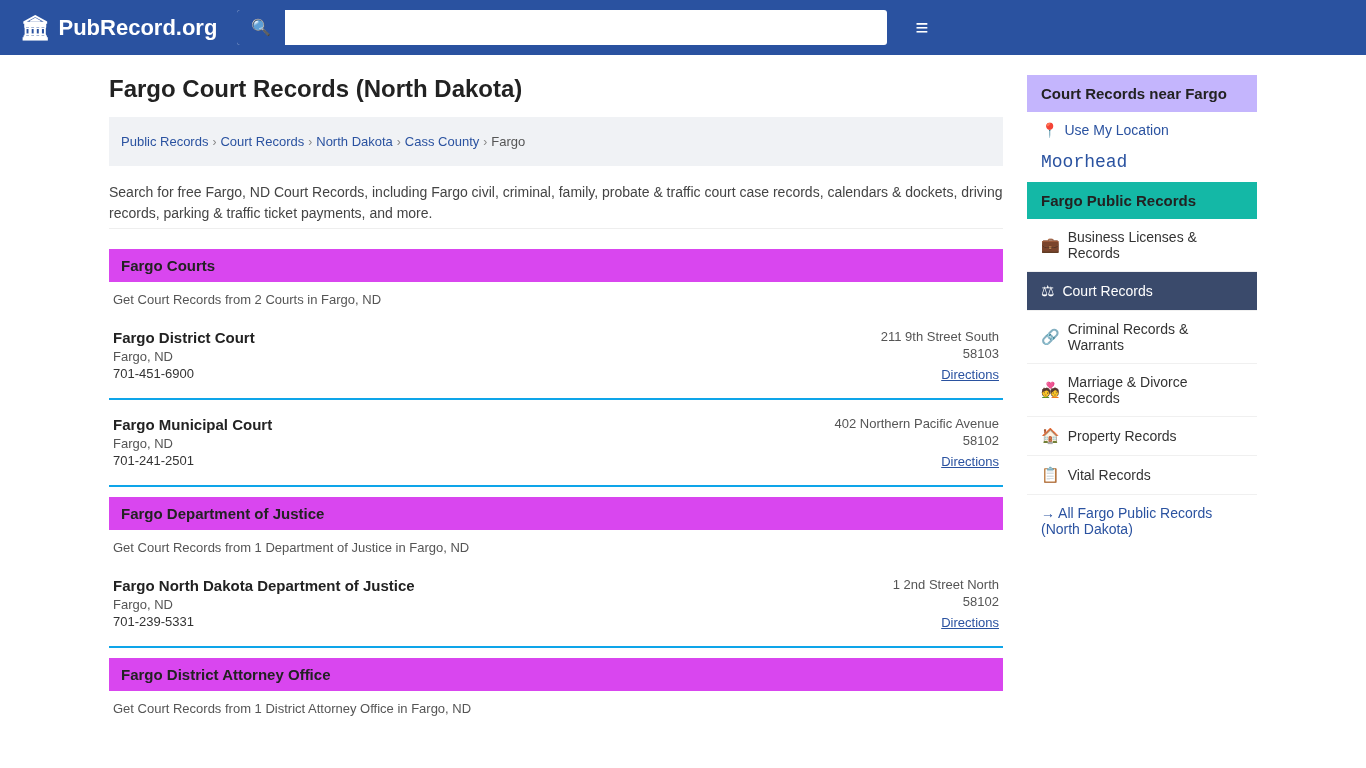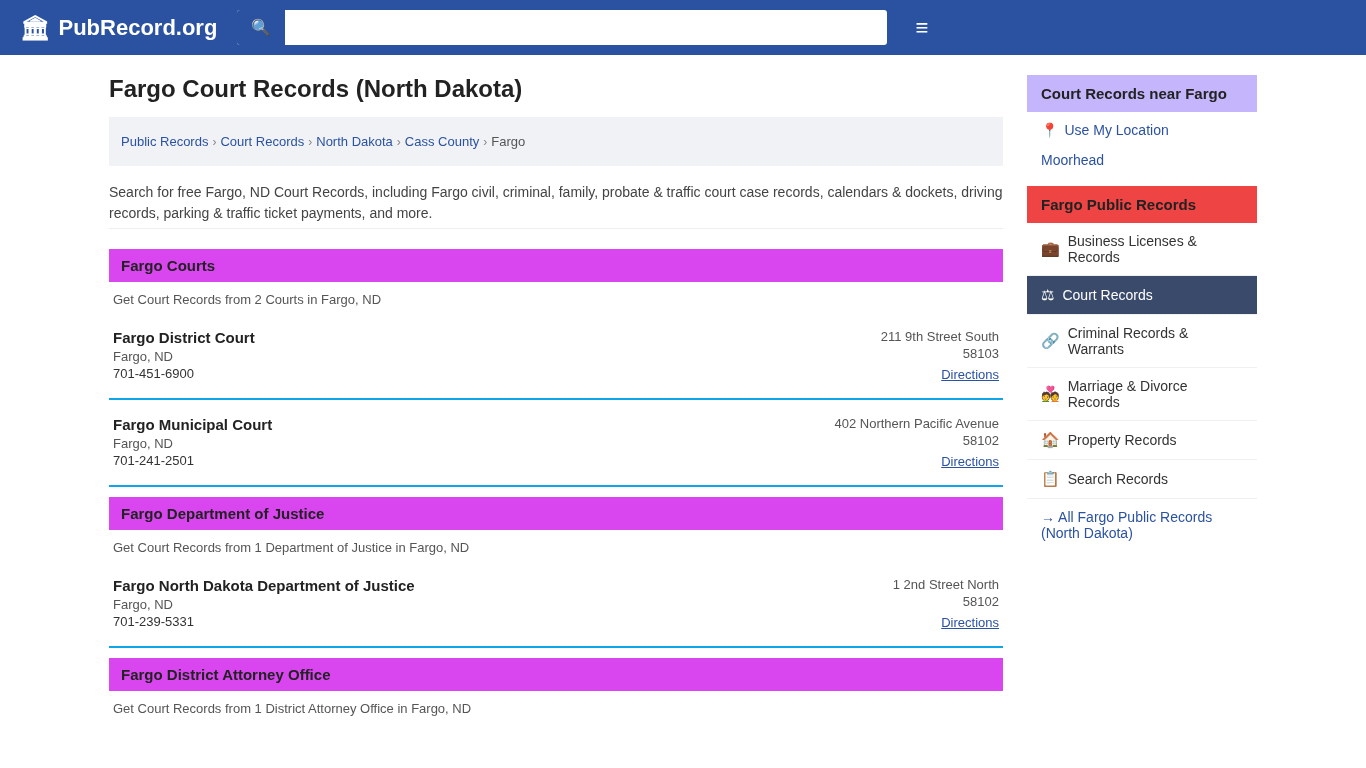--- a/index.html
+++ b/index.html
@@ -183,31 +183,31 @@
       padding: 10px 14px;
       font-size: 14px;
       color: #2a52a0;
       cursor: pointer;
       display: flex;
       align-items: center;
       gap: 6px;
     }
     .sidebar-nearby {
       padding: 4px 14px 10px 14px;
-      font-size: 14px;
-      color: #2a52a0;
-      cursor: pointer;
+      font-size: 18px;
+      color: #2a52a0;
+      cursor: pointer;
+      font-family: Liberation Mono, monospace;
     }
     .sidebar-public-records-title {
-      background: #ef4444;
-      padding: 10px 14px;
-      font-size: 15px;
-      font-weight: bold;
-      color: #222;
-      margin-top: 8px;
+      background: #14b8a6;
+      padding: 10px 14px;
+      font-size: 15px;
+      font-weight: bold;
+      color: #222;
     }
     .sidebar-item {
       padding: 10px 14px;
       font-size: 14px;
       color: #333;
       display: flex;
       align-items: center;
       gap: 8px;
       cursor: pointer;
       border-bottom: 1px solid #f0f0f0;
@@ -346,20 +346,20 @@
     <div class="sidebar-item">
       <span class="item-icon">💑</span>
       <span>Marriage &amp; Divorce Records</span>
     </div>
     <div class="sidebar-item">
       <span class="item-icon">🏠</span>
       <span>Property Records</span>
     </div>
     <div class="sidebar-item">
       <span class="item-icon">📋</span>
-      <span>Search Records</span>
+      <span>Vital Records</span>
     </div>
 
     <div class="sidebar-all-link">→ All Fargo Public Records (North Dakota)</div>
 
   </div>
 
 </div>
 
 </body></html>

